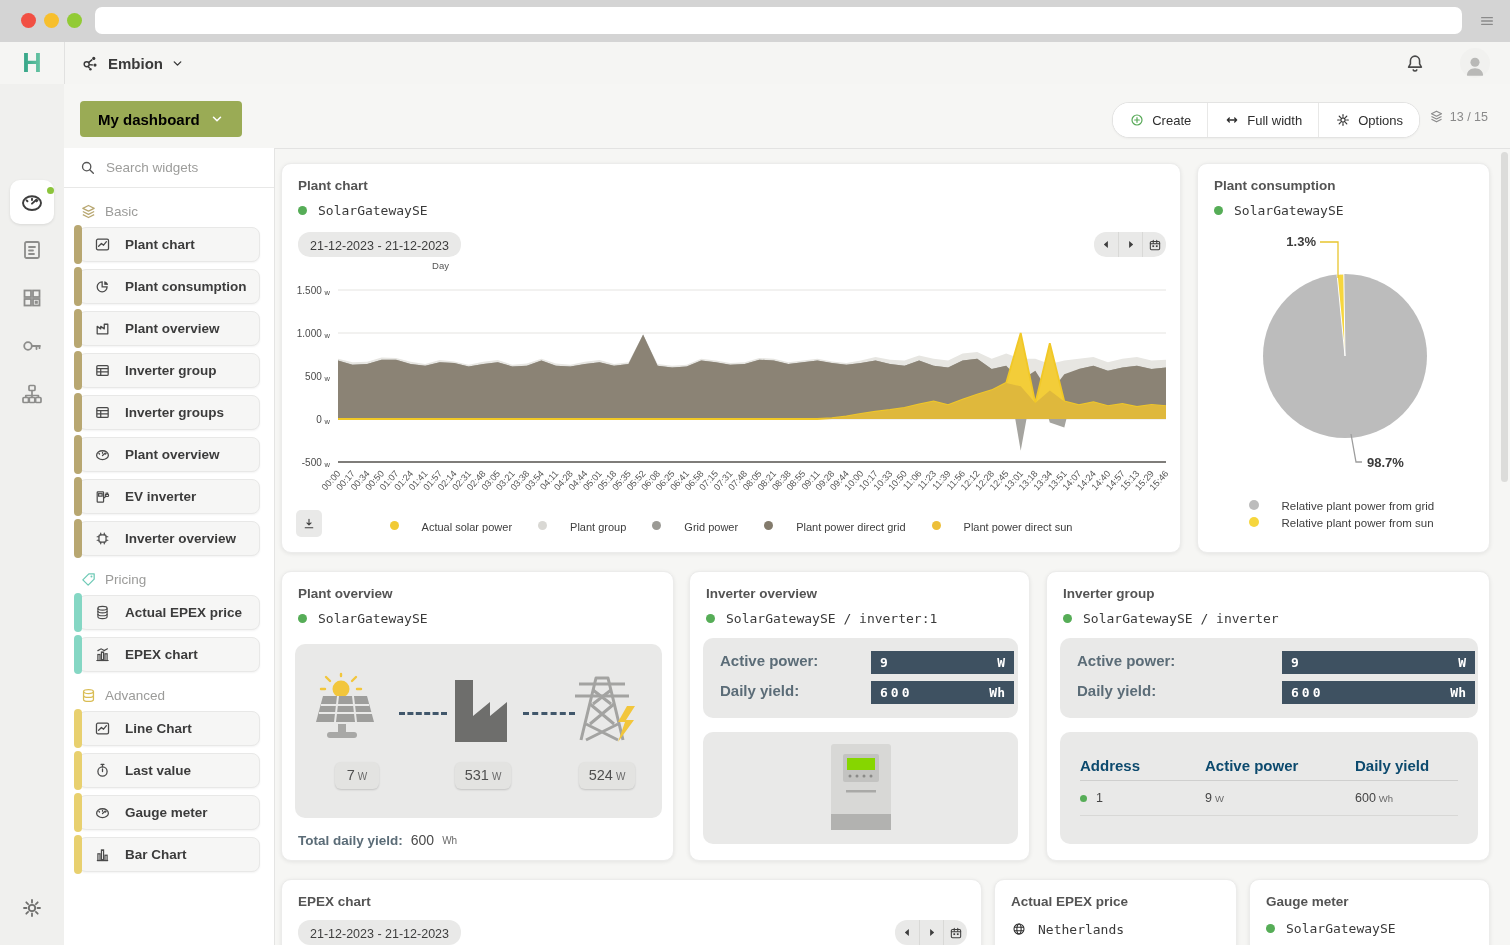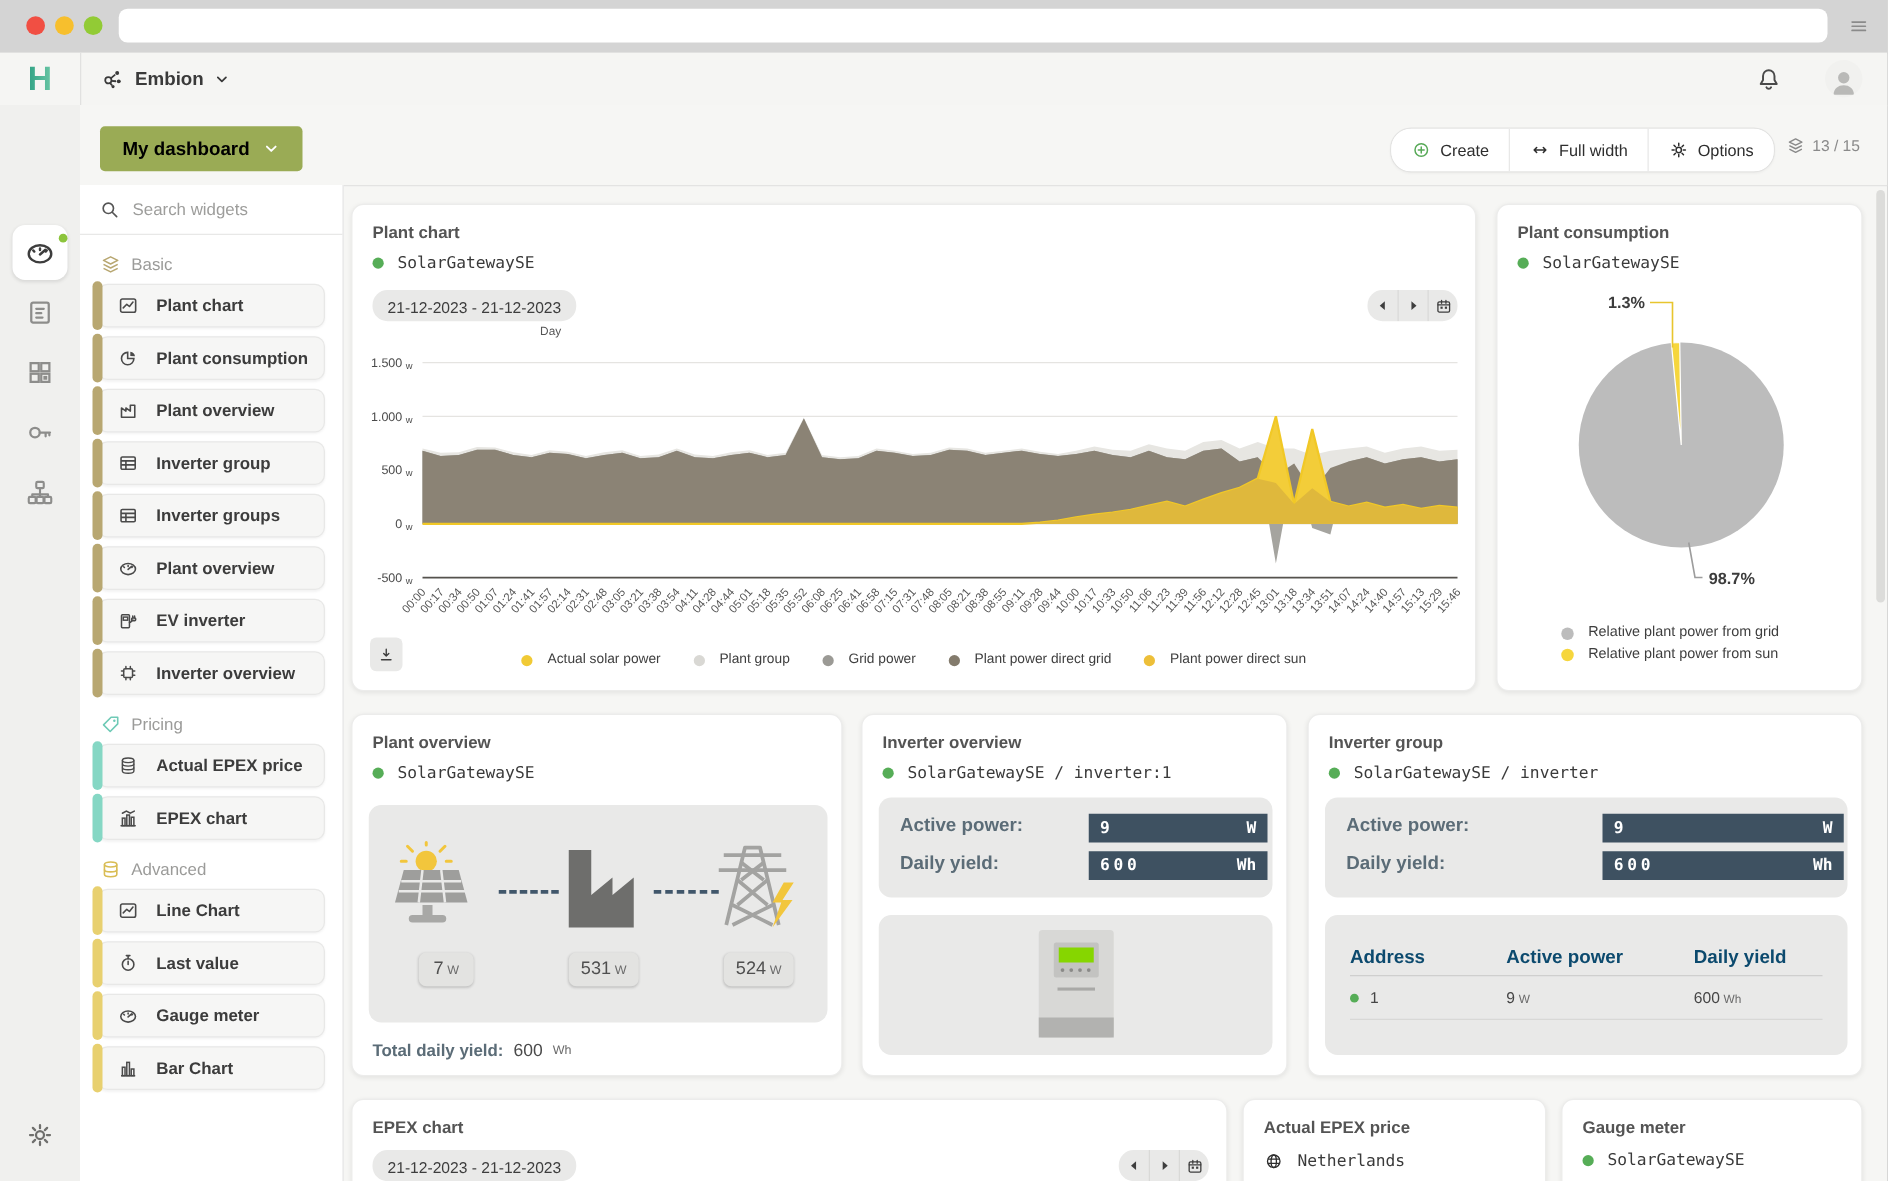--- a/index.html
+++ b/index.html
@@ -62,21 +62,21 @@
   .dot{width:9px;height:9px;border-radius:50%;background:#56ad57;flex:0 0 auto;}
   .pill{position:absolute;height:25px;background:#e9e9e8;border-radius:12px;display:inline-flex;align-items:center;gap:7px;
         padding:0 12px;font-size:12.5px;color:#3e3e3e;cursor:pointer;flex-direction:column;}
   .pill .gran{font-size:9.5px;color:#555;align-self:flex-end;margin-bottom:3px;}
   .navgrp{position:absolute;height:25px;background:#e9e9e8;border-radius:12px;display:flex;overflow:hidden;}
   .navgrp button{width:24px;border:none;background:transparent;color:#3e3e3e;display:flex;align-items:center;justify-content:center;cursor:pointer;padding:0;}
   .navgrp button + button{border-left:1px solid #d9d9d7;}
   .dl-btn{position:absolute;left:14px;top:346px;width:26px;height:27px;background:#e9e9e8;border:none;border-radius:5px;color:#3e3e3e;
           display:flex;align-items:center;justify-content:center;cursor:pointer;}
   .legend-row{position:absolute;left:0;right:0;top:357px;display:flex;justify-content:center;gap:26px;}
-  .leg-item{display:flex;align-items:flex-end;gap:12px;font-size:11px;color:#3e3e3e;cursor:pointer;}
+  .leg-item{display:flex;align-items:flex-start;gap:23px;font-size:11px;color:#3e3e3e;cursor:pointer;}
   .leg-dot{width:9px;height:9px;border-radius:50%;}
   .pie-legend{position:absolute;left:0;right:0;top:336px;display:flex;flex-direction:column;align-items:center;gap:5px;}
   .pie-legend .leg-item{width:190px;font-size:11.5px;}
 
   
   .panel{position:absolute;background:#e9e9e8;border-radius:10px;}
   .flabel{font-weight:bold;color:#5b6c77;font-size:15px;}
   .slatebox{position:absolute;height:23px;background:#3e5161;color:#fff;display:flex;justify-content:space-between;align-items:center;
             padding:0 9px;font-family:"DejaVu Sans Mono",monospace;font-size:13px;font-weight:bold;}
   .slatebox .sv{letter-spacing:3px;}

